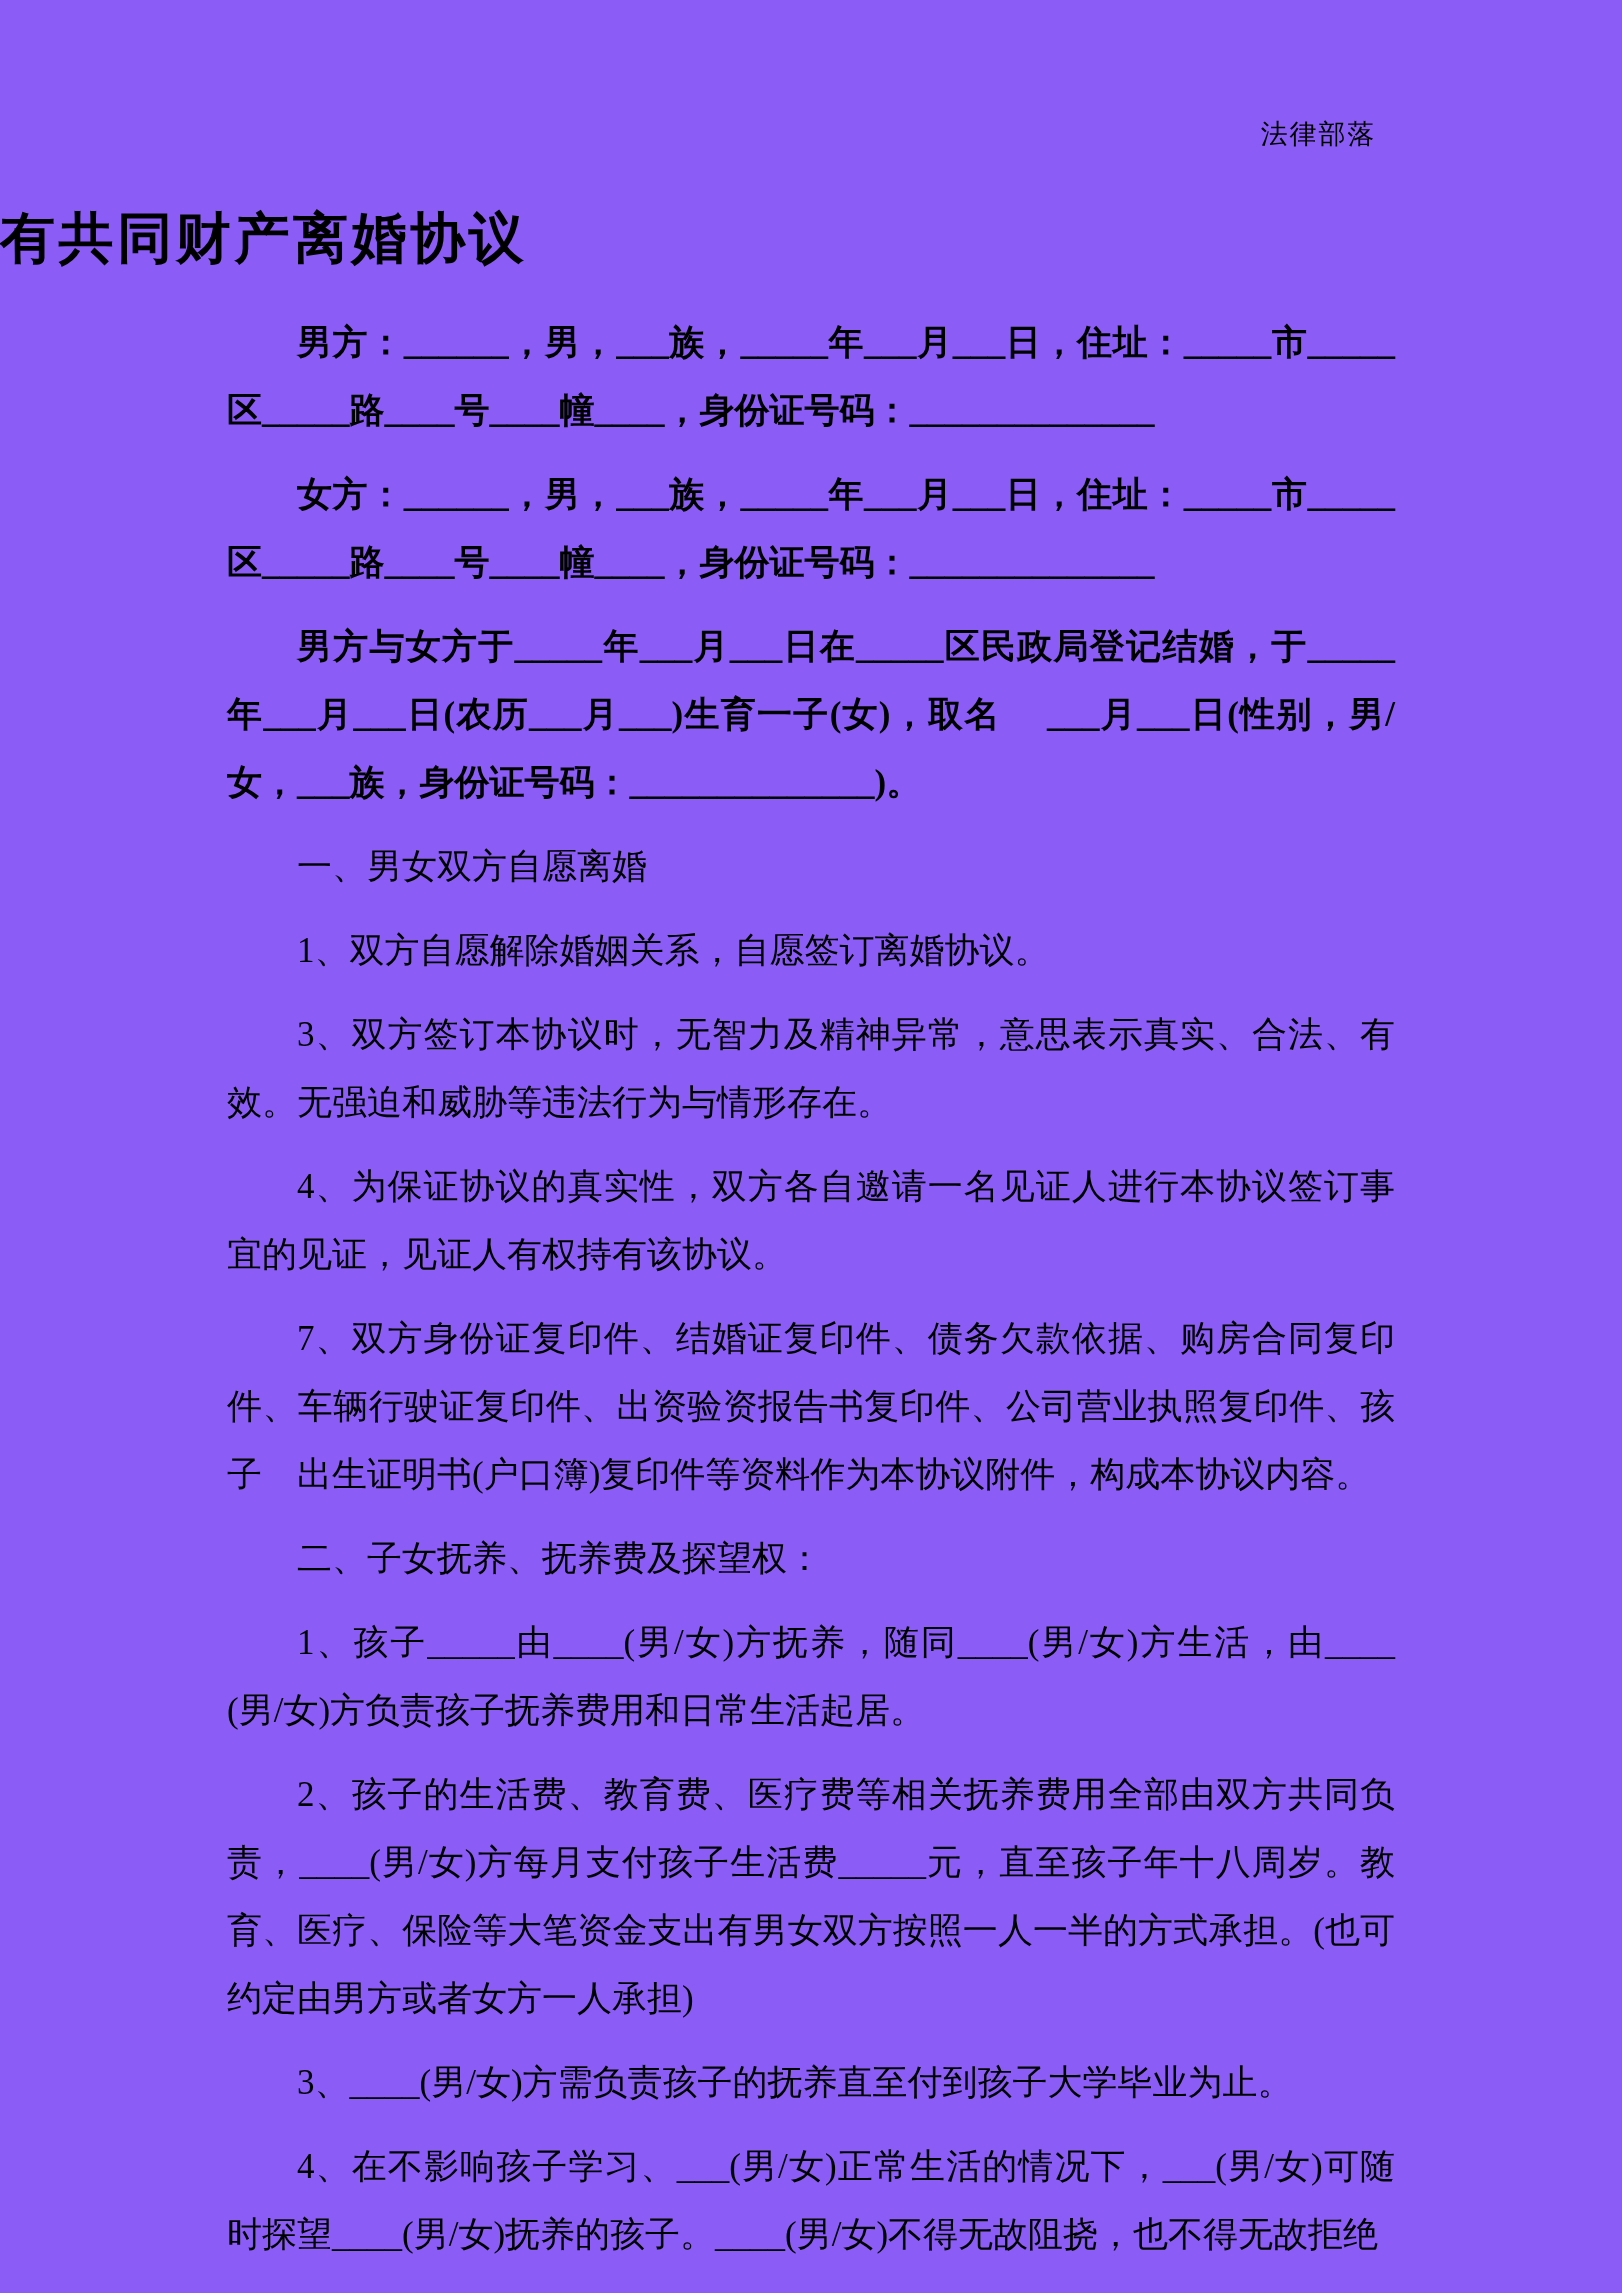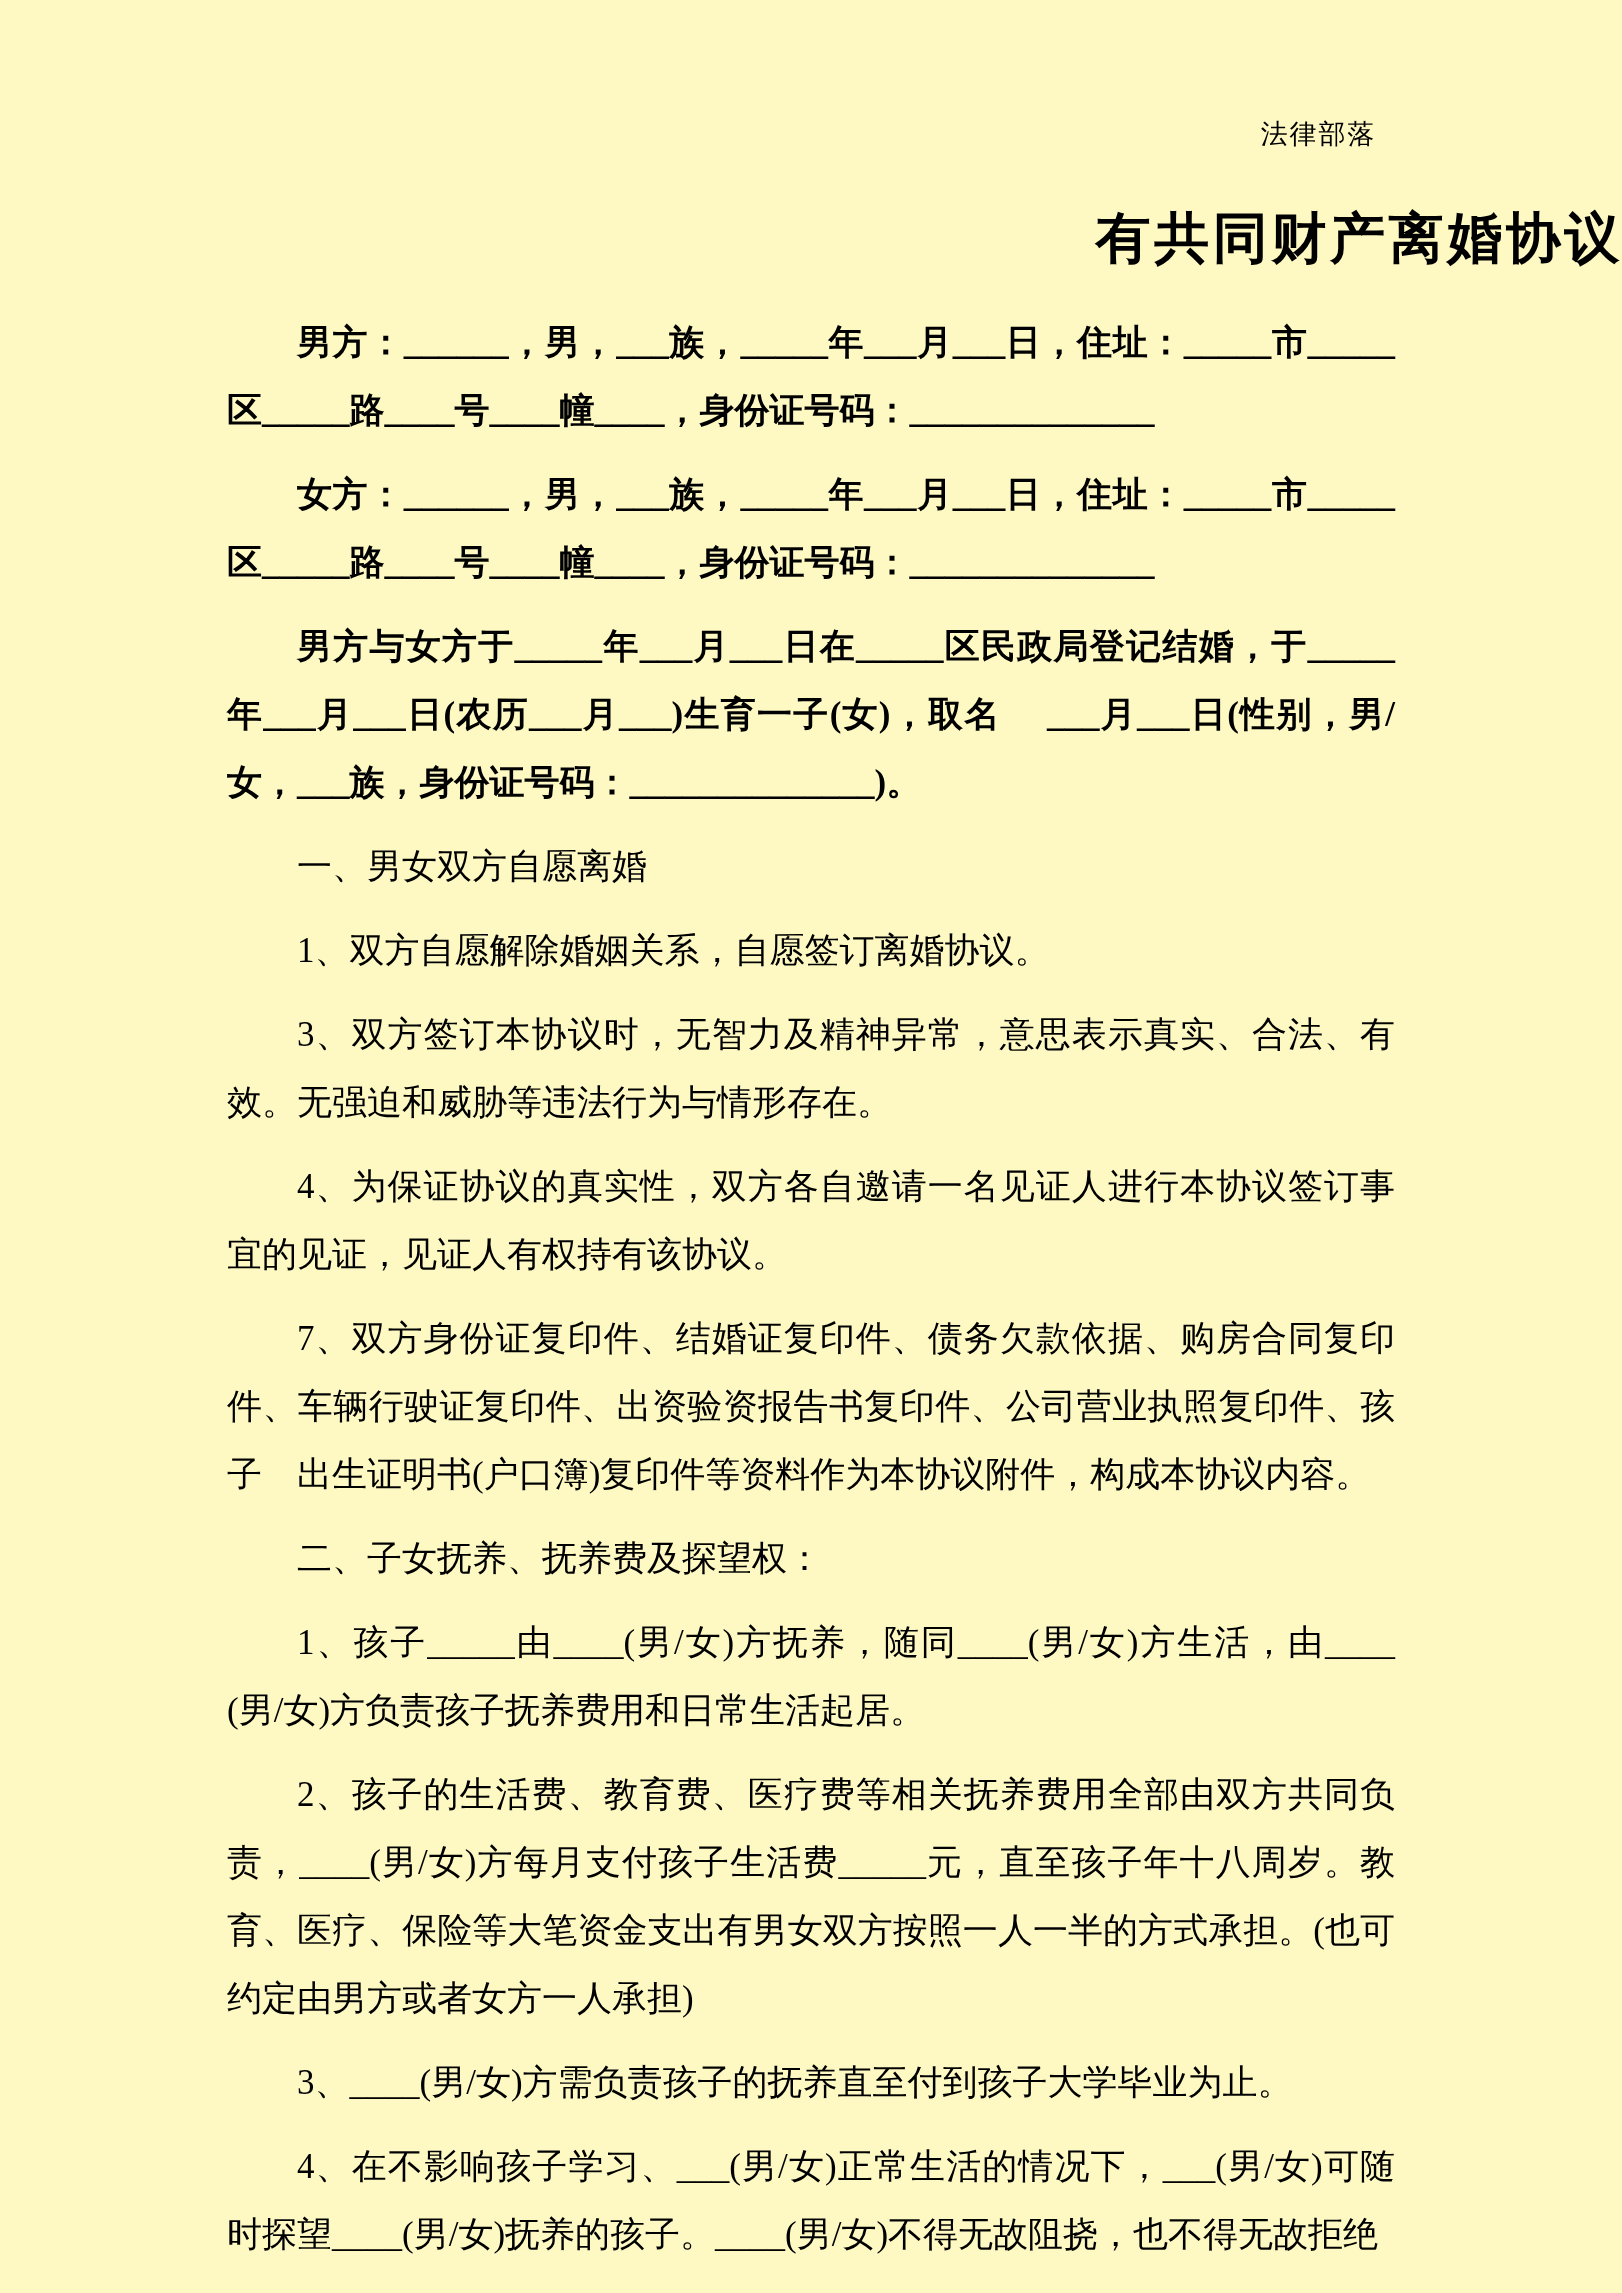--- a/index.html
+++ b/index.html
@@ -1,38 +1,38 @@
 <!DOCTYPE html>
 <html style="font-size:14.5px"><head>
 <meta charset="utf-8">
 <style>
   html, body { margin: 0; padding: 0; background: #ffffff; }
   .page {
     position: relative;
     width: 1623px;
     height: 2294px;
-    background: #fef9c3;
+    background: #8b5cf6;
     color: #000000;
     font-family: "Liberation Serif", "DejaVu Serif", serif;
     overflow: hidden;
   }
   .brand {
     position: absolute;
     top: 116px;
     right: 247px;
     font-size: 27px;
     letter-spacing: 1.8px;
     white-space: nowrap;
   }
   .doc-title {
     position: absolute;
     top: 202px;
     left: 0;
     width: 100%;
-    text-align: right;
+    text-align: left;
     font-size: 55px;
     font-weight: 700;
     letter-spacing: 3.6px;
   }
   .content {
     position: absolute;
     top: 293px;
     left: 211px;
     width: 1200px;
     font-size: 35px;

